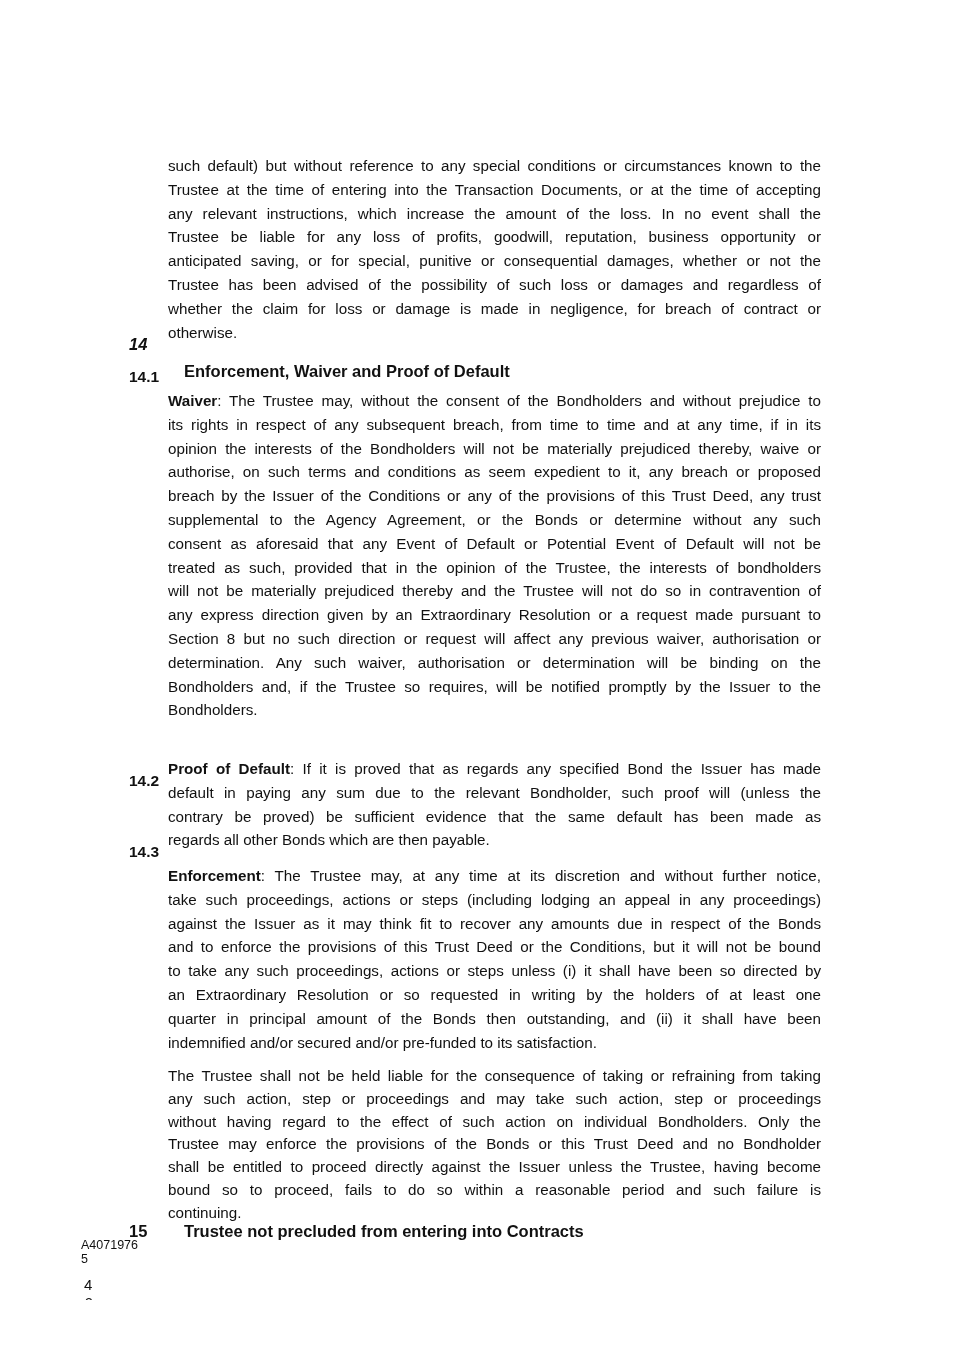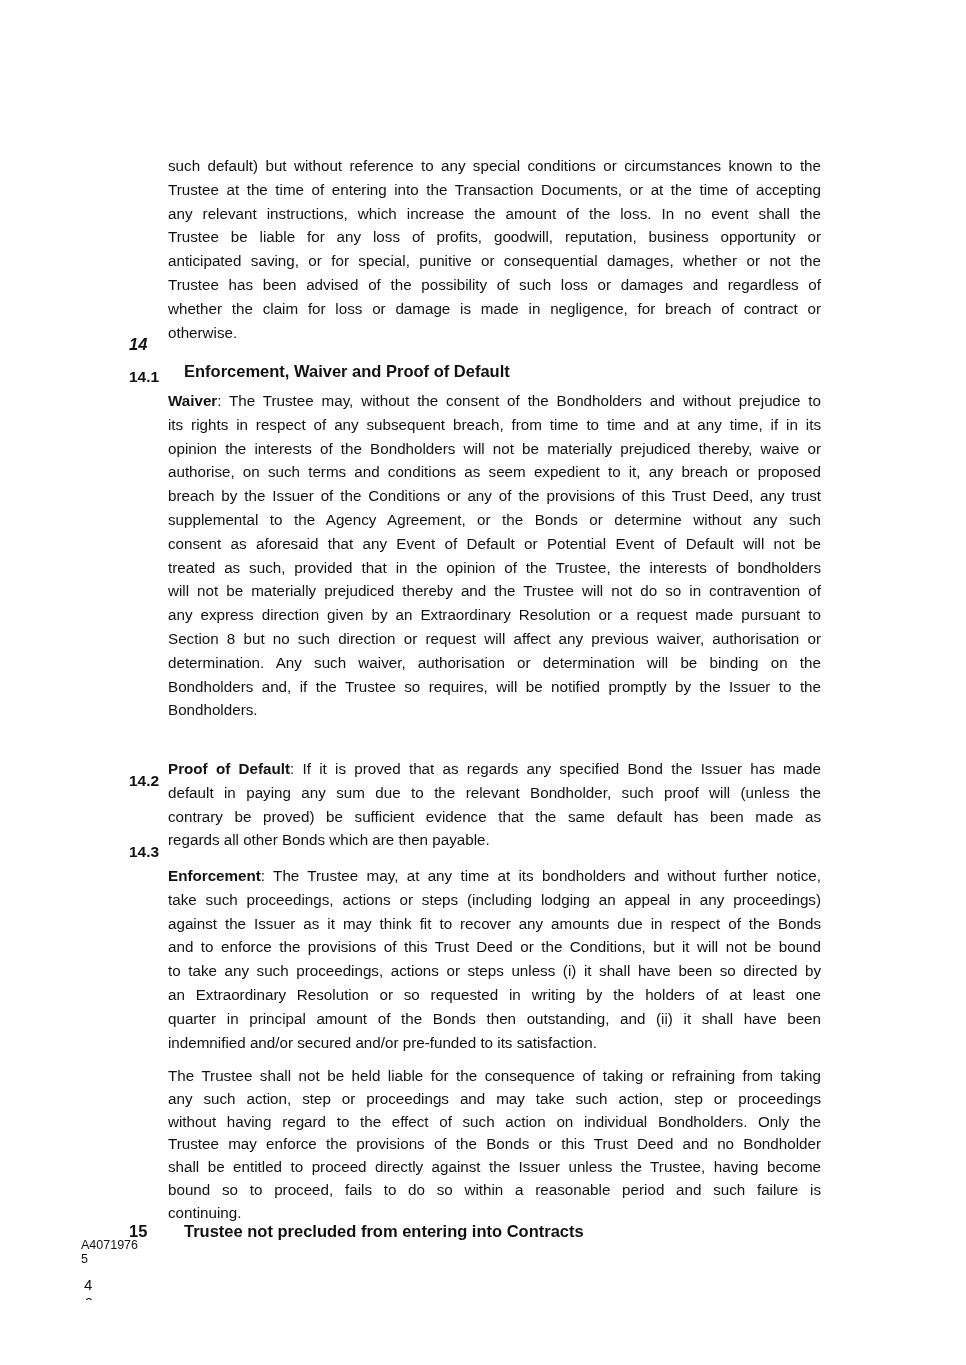--- a/index.html
+++ b/index.html
@@ -58,21 +58,21 @@
   <div class="num" style="top:733px;margin-top:36px;">14.2</div>
   <div class="block" style="top:733px;">
     <span class="ln"><b>Proof of Default</b><span>: If it is proved that as regards any specified Bond the Issuer has made</span></span>
     <span class="ln">default in paying any sum due to the relevant Bondholder, such proof will (unless the</span>
     <span class="ln">contrary be proved) be sufficient evidence that the same default has been made as</span>
     <span class="ln last">regards all other Bonds which are then payable.</span>
   </div>
 
   <div class="num" style="top:840px;">14.3</div>
   <div class="block" style="top:840px;">
-    <span class="ln"><b>Enforcement</b><span>: The Trustee may, at any time at its bondholders and without further notice,</span></span>
+    <span class="ln"><b>Enforcement</b><span>: The Trustee may, at any time at its discretion and without further notice,</span></span>
     <span class="ln">take such proceedings, actions or steps (including lodging an appeal in any proceedings)</span>
     <span class="ln">against the Issuer as it may think fit to recover any amounts due in respect of the Bonds</span>
     <span class="ln">and to enforce the provisions of this Trust Deed or the Conditions, but it will not be bound</span>
     <span class="ln">to take any such proceedings, actions or steps unless (i) it shall have been so directed by</span>
     <span class="ln">an Extraordinary Resolution or so requested in writing by the holders of at least one</span>
     <span class="ln">quarter in principal amount of the Bonds then outstanding, and (ii) it shall have been</span>
     <span class="ln last">indemnified and/or secured and/or pre-funded to its satisfaction.</span>
   </div>
 
   <div class="block" style="top:1041px; width:653px;">

